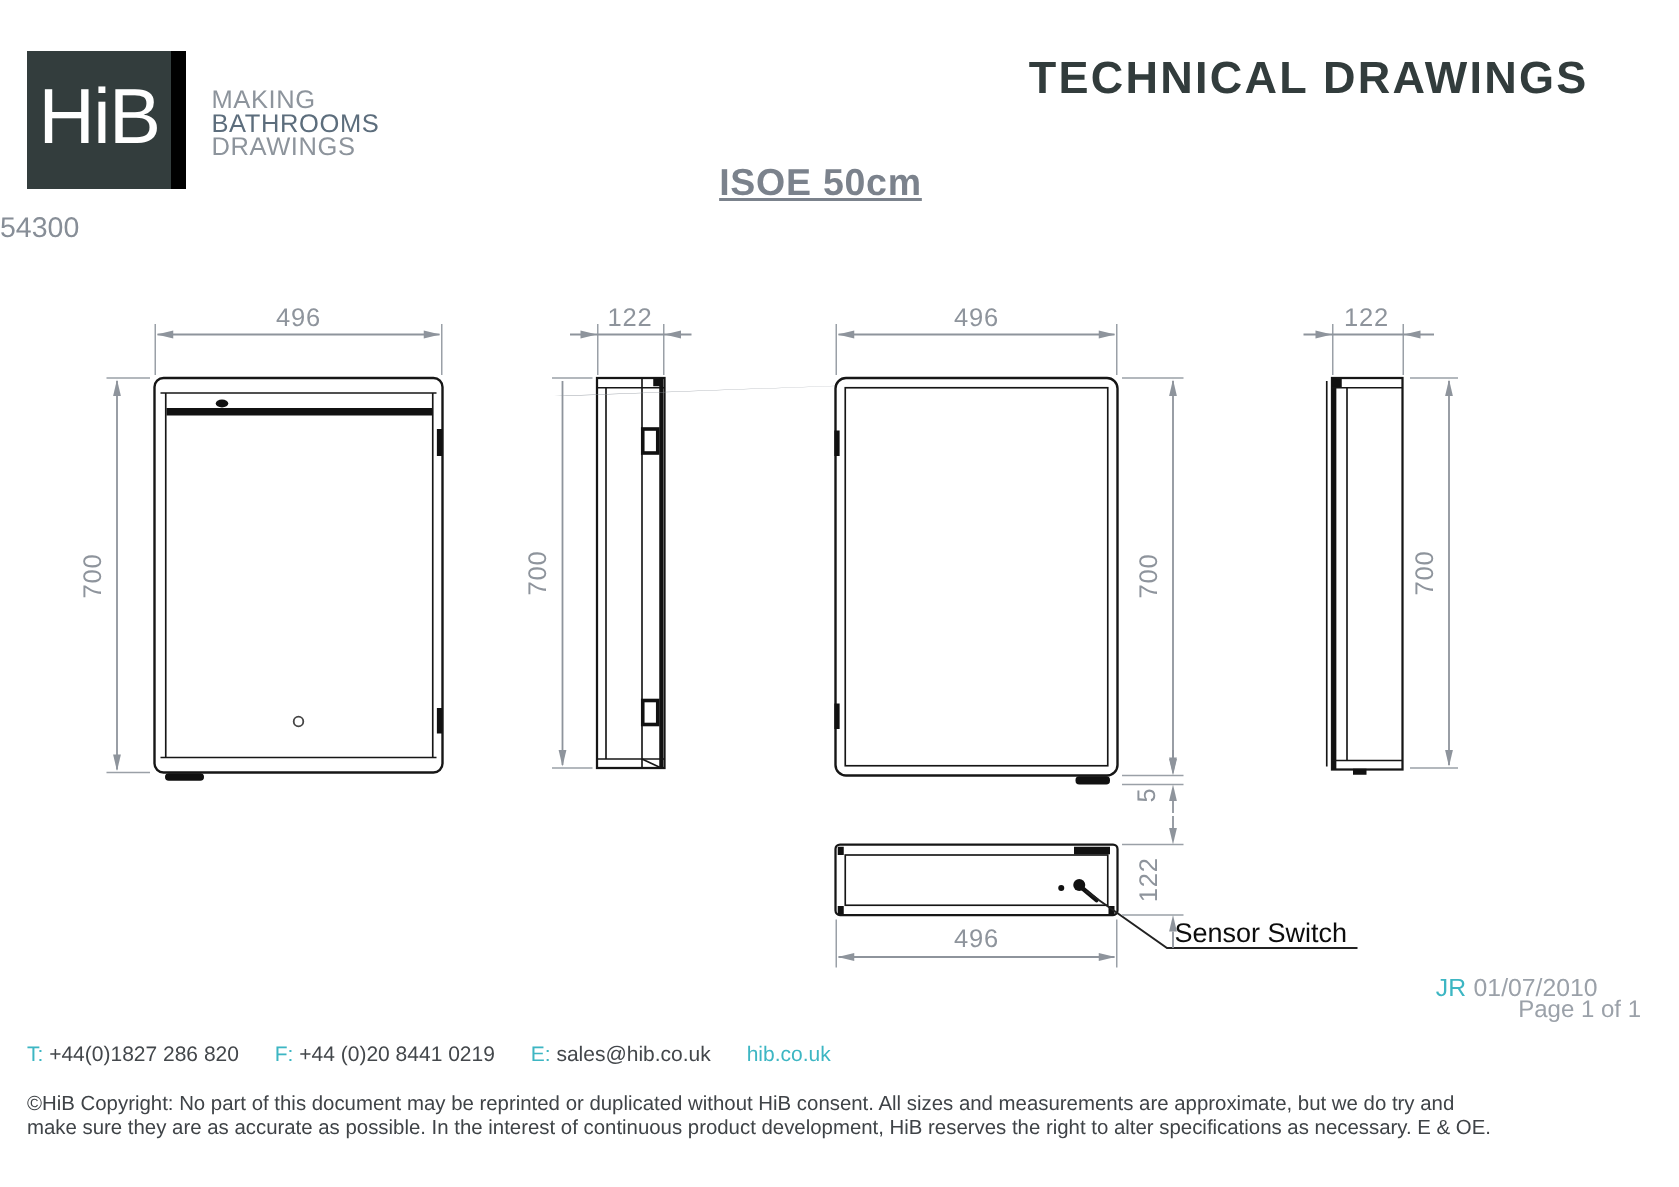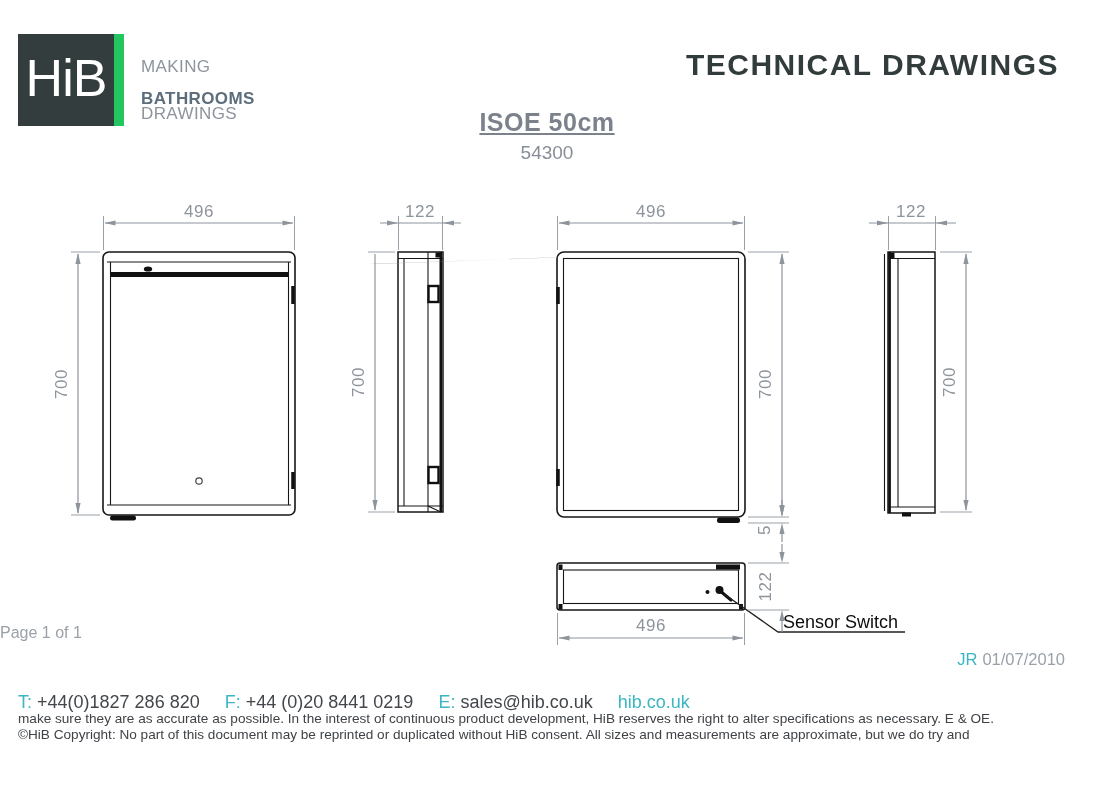--- a/index.html
+++ b/index.html
@@ -7,66 +7,66 @@
   body {
     width: 1119px; height: 791px; position: relative; overflow: hidden;
     font-family: "Liberation Sans", sans-serif;
     -webkit-font-smoothing: antialiased;
   }
   .page { position: absolute; inset: 0; background: #fff; }
 
   
   .logo-box {
     position: absolute; left: 18px; top: 34px; width: 106px; height: 92px;
-    background: #333d3d; border-right: 10px solid #22c55e;
+    background: #333d3d; border-right: 10px solid #000000;
     display: flex; align-items: center; justify-content: center;
   }
   .logo-text {
     color: #ffffff; font-size: 52px; font-weight: 500; letter-spacing: -1px;
     line-height: 1; padding-bottom: 4px;
   }
   .tagline { position: absolute; left: 141px; top: 59px; font-size: 17px; line-height: 15.5px; letter-spacing: 0.4px; }
   .tagline .t1, .tagline .t3 { color: #8d949c; }
-  .tagline .t2 { color: #5c6d7c; font-weight: 700; margin-top: 16px; }
+  .tagline .t2 { color: #5c6d7c; font-weight: 400; }
   .doc-title {
-    position: absolute; right: 60px; top: 48px;
+    position: absolute; right: 60px; top: 36px;
     font-size: 30px; font-weight: 700; color: #323c3c; letter-spacing: 1.5px;
   }
   .product-name {
     position: absolute; left: 0; top: 108px; width: 1094px; text-align: center;
     font-size: 25px; font-weight: 700; color: #7b828c; letter-spacing: 0.5px; text-decoration: underline;
   }
   .product-code {
-    position: absolute; left: 0; top: 142px; width: 1094px; text-align: center;
+    position: absolute; left: 0; top: 142px; width: 1094px; text-align: left;
     font-size: 19px; color: #878e97;
   }
 
   
   svg.drawings { position: absolute; left: 0; top: 180px; }
   .dim-line  { stroke: #8e949c; stroke-width: 1.2; fill: none; }
   .dim-ext   { stroke: #9aa0a7; stroke-width: 1; fill: none; }
   .dim-arrow { fill: #8e949c; stroke: none; }
   .dim-text  { fill: #8e949c; font-size: 17px; letter-spacing: 0.5px; }
   .obj       { stroke: #161616; fill: #ffffff; }
   .obj-line  { stroke: #161616; stroke-width: 1.1; fill: none; }
   .obj-fill  { fill: #111111; stroke: none; }
   .leader    { stroke: #222222; stroke-width: 1.3; fill: none; }
   .ann-text  { fill: #0d0d0d; font-size: 18px; }
 
   
   .page-count {
-    position: absolute; left: 0; top: 624px; width: 1094px; text-align: left;
+    position: absolute; left: 0; top: 665px; width: 1094px; text-align: right;
     font-size: 16px; color: #9ba1a9;
   }
   .revision { position: absolute; right: 54px; top: 650px; font-size: 16.5px; color: #9ba1a9; }
   .revision .initials { color: #3db6c3; margin-right: 5px; text-align: center; }
 
   
   .footer { position: absolute; left: 18px; top: 694px; width: 1088px; color: #43474b; }
-  .contact-line { font-size: 18px; line-height: 16px; margin-bottom: 1px; }
+  .contact-line { font-size: 14px; line-height: 16px; margin-bottom: 18px; }
   .contact-line .grp { margin-right: 20px; }
   .accent { color: #3db6c3; }
   .address-line { font-size: 14px; line-height: 16px; margin-bottom: 1px; }
   .copy-line { font-size: 13.6px; line-height: 16.2px; color: #3f4347; }
 </style>
 </head>
 <body>
 
 <div class="page">
 
@@ -240,17 +240,17 @@
     <span class="initials">JR</span><span>01/07/2010</span>
   </div>
 
   <div class="footer">
     <div class="contact-line">
       <span class="grp"><span class="accent">T:</span> <span>+44(0)1827 286 820</span></span>
       <span class="grp"><span class="accent">F:</span> <span>+44 (0)20 8441 0219</span></span>
       <span class="grp"><span class="accent">E:</span> <span>sales@hib.co.uk</span></span>
       <span class="accent">hib.co.uk</span>
     </div>
+    <div class="copy-line">©HiB Copyright: No part of this document may be reprinted or duplicated without HiB consent. All sizes and measurements are approximate, but we do try and</div>
     <div class="copy-line">make sure they are as accurate as possible. In the interest of continuous product development, HiB reserves the right to alter specifications as necessary. E &amp; OE.</div>
-    <div class="copy-line">©HiB Copyright: No part of this document may be reprinted or duplicated without HiB consent. All sizes and measurements are approximate, but we do try and</div>
   </div>
 
 </div>
 
 </body></html>

